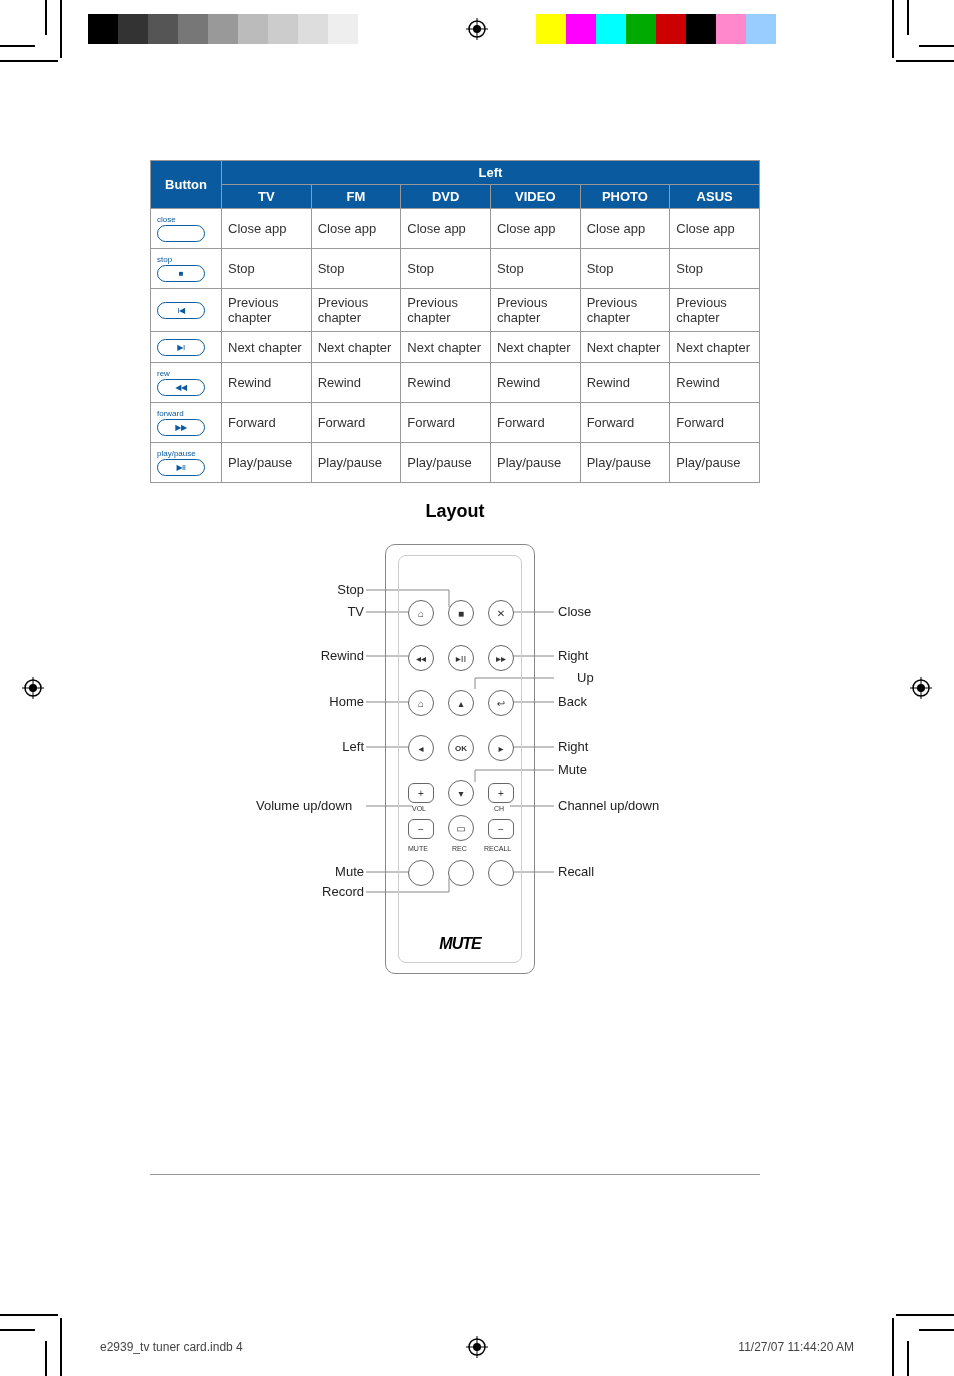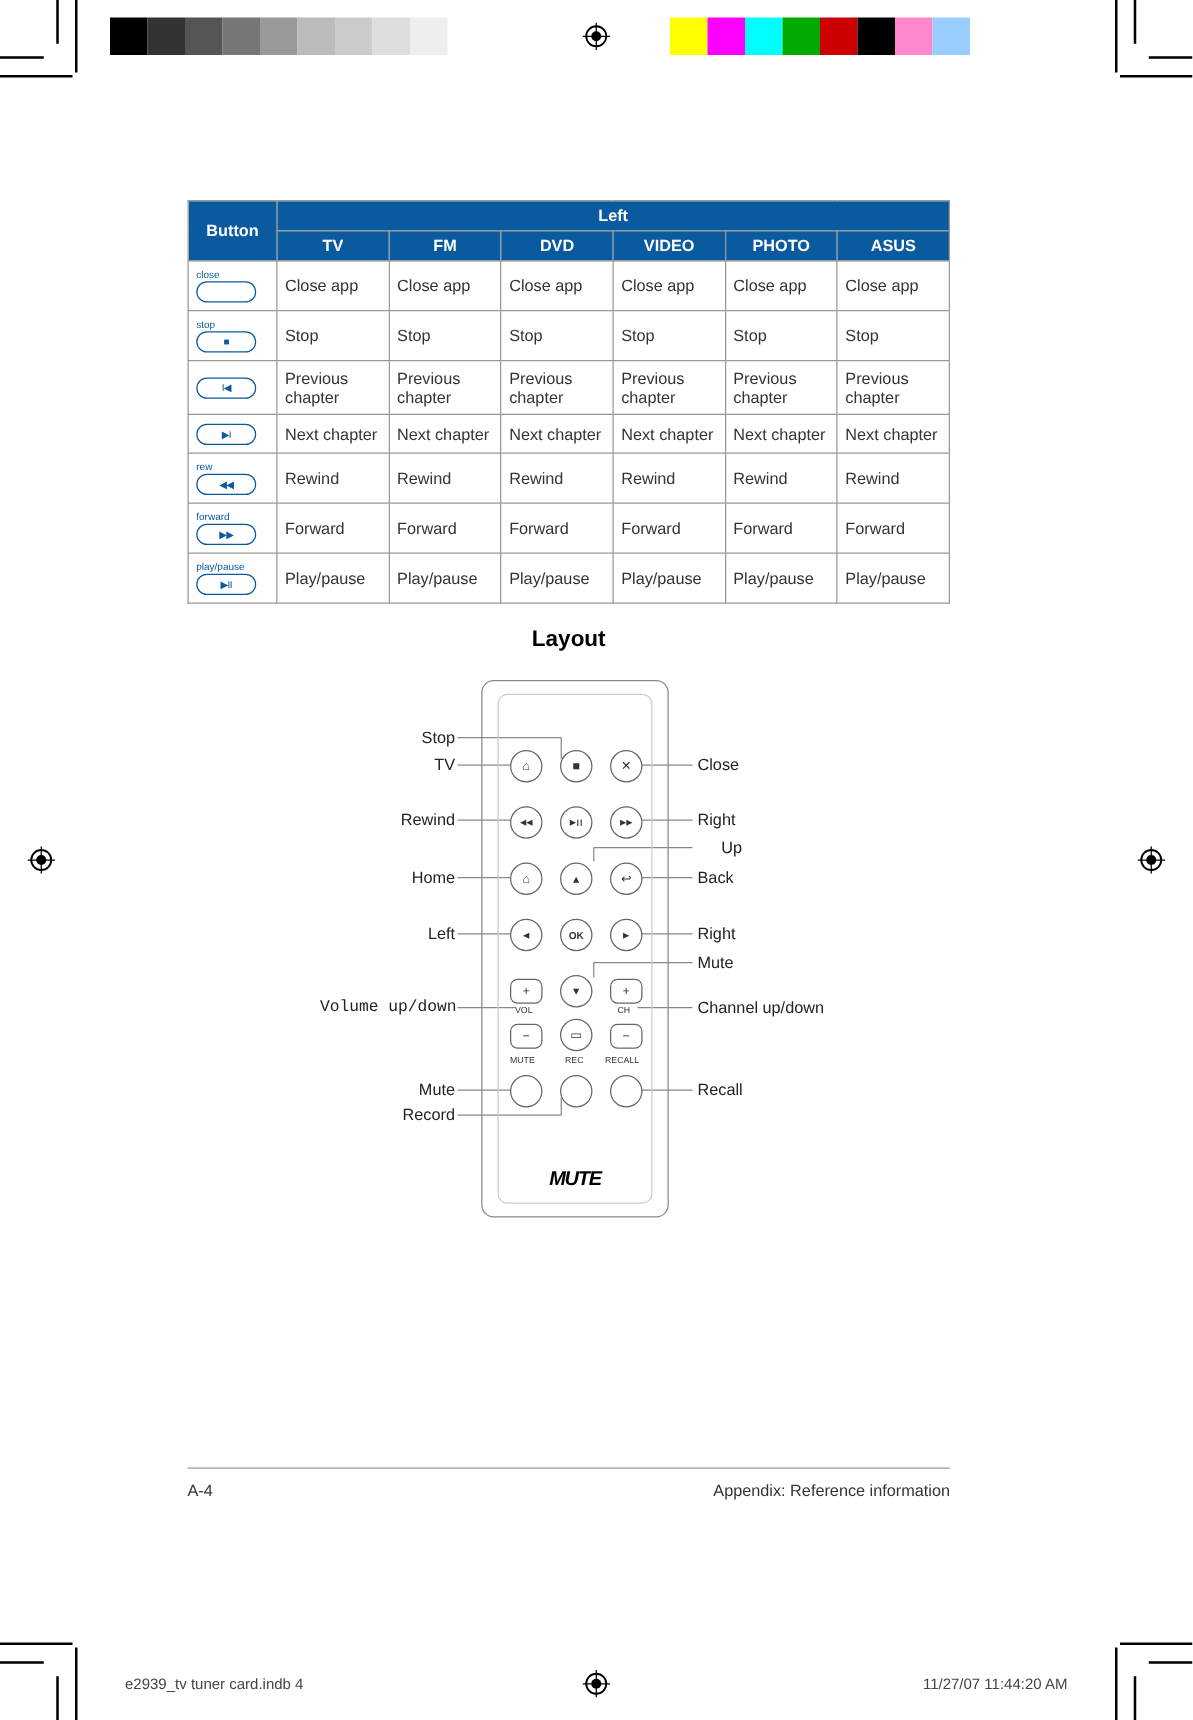--- a/index.html
+++ b/index.html
@@ -358,21 +358,21 @@
         <line x1="325" y1="236" x2="325" y2="248"></line>
       <line x1="360" y1="272" x2="404" y2="272"></line>
       <line x1="360" y1="338" x2="404" y2="338"></line>
     </svg>
 
     <div class="lbl" style="left:180px; top:48px; text-align:right; width:34px;">Stop</div>
     <div class="lbl" style="left:194px; top:70px; text-align:right; width:20px;">TV</div>
     <div class="lbl" style="left:164px; top:114px; text-align:right; width:50px;">Rewind</div>
     <div class="lbl" style="left:174px; top:160px; text-align:right; width:40px;">Home</div>
     <div class="lbl" style="left:186px; top:205px; text-align:right; width:28px;">Left</div>
-    <div class="lbl" style="left:106px; top:264px; width:108px;font-family:Liberation Mono, monospace;">Volume up/down</div>
+    <div class="lbl" style="left:106px; top:264px; width:108px;">Volume up/down</div>
     <div class="lbl" style="left:179px; top:330px; text-align:right; width:35px;">Mute</div>
     <div class="lbl" style="left:166px; top:350px; text-align:right; width:48px;">Record</div>
 
     <div class="lbl" style="left:408px; top:70px;">Close</div>
     <div class="lbl" style="left:408px; top:114px;">Right</div>
     <div class="lbl" style="left:427px; top:136px;">Up</div>
     <div class="lbl" style="left:408px; top:160px;">Back</div>
     <div class="lbl" style="left:408px; top:205px;">Right</div>
     <div class="lbl" style="left:408px; top:228px;">Mute</div>
     <div class="lbl" style="left:408px; top:264px;">Channel up/down</div>
@@ -414,22 +414,18 @@
 
       <div class="rbtn" style="left:22px; top:315px;"></div>
       <div class="rbtn" style="left:62px; top:315px;"></div>
       <div class="rbtn" style="left:102px; top:315px;"></div>
 
       <div class="logo">MUTE</div>
     </div>
   </div>
 
   <div class="foot-rule"></div>
-  <div class="foot">
-    <span>A-4</span>
-    <span>Appendix: Reference information</span>
-  </div>
 </div>
 
 <div class="slug">
   <span>e2939_tv tuner card.indb   4</span>
   <span>11/27/07   11:44:20 AM</span>
 </div>
 
 </body></html>

